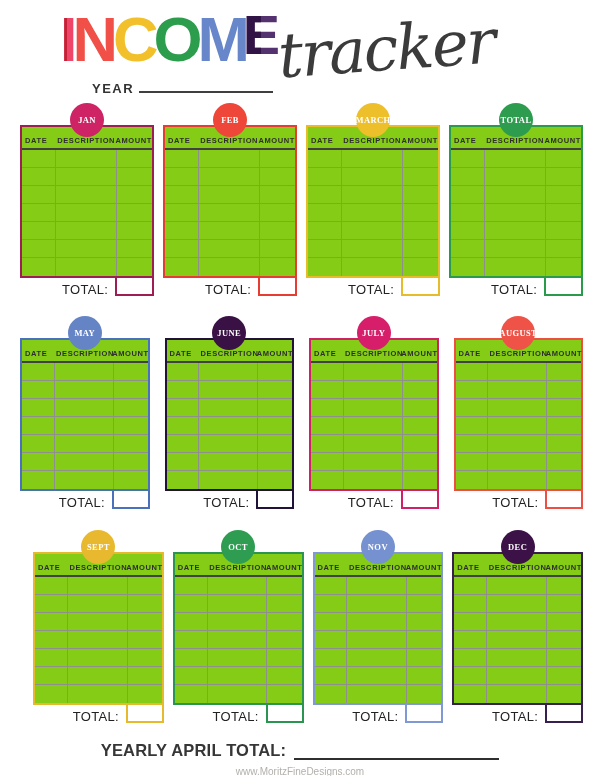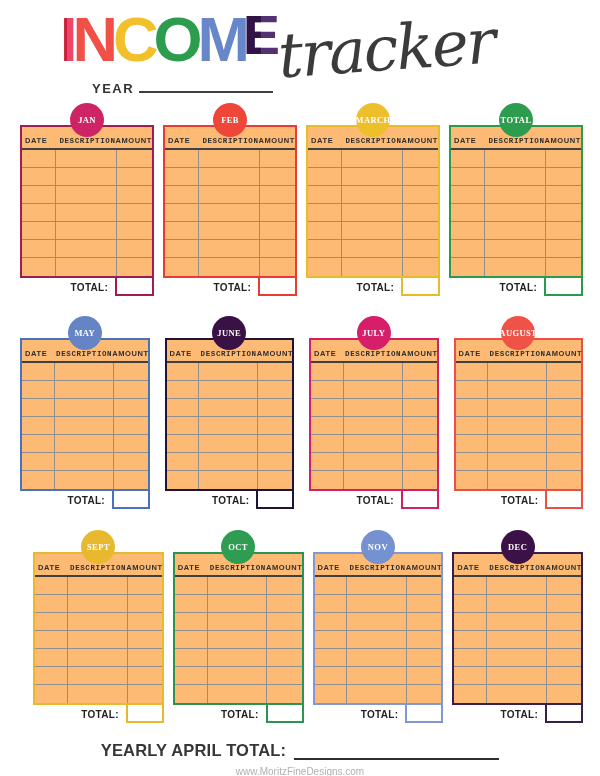--- a/index.html
+++ b/index.html
@@ -17,34 +17,34 @@
   .year-label{font-size:13px;font-weight:bold;letter-spacing:1.5px;color:#333;}
   .year-line{display:inline-block;width:134px;height:12px;border-bottom:2px solid #3f3f3f;margin-left:5px;}
 
   
   .months-row{display:grid;grid-template-columns:repeat(4,1fr);column-gap:9px;padding:0 17px 0 20px;}
   .row-2{margin-top:18px;gap:15px;}
   .row-3{margin-top:19px;padding-left:33px;}
   .card{position:relative;padding-top:22px;}
   .badge{position:absolute;top:0;left:50%;transform:translateX(-50%);width:34px;height:34px;border-radius:50%;background:var(--c,#999);z-index:2;display:flex;align-items:center;justify-content:center;font-family:Liberation Serif, serif;}
   .badge-label{color:#fff;font-size:8.5px;font-weight:bold;letter-spacing:.4px;white-space:nowrap;}
-  .tbl{border:2px solid var(--b,#666);background:#fdba74;}
+  .tbl{border:2px solid var(--b,#666);background:#84cc16;}
   .thead{display:flex;align-items:flex-end;padding:9px 3px 3px;border-bottom:2px solid #414141;}
   .th{font-size:7.5px;font-weight:bold;letter-spacing:.6px;color:#2f2f2f;}
   .th-date{width:26%;text-align:left;}
-  .th-desc{width:47%;text-align:right;font-family:Liberation Mono, monospace;}
+  .th-desc{width:47%;text-align:left;}
   .th-amt{width:27%;text-align:right;}
   .row{display:flex;height:18px;box-sizing:border-box;border-bottom:1px solid #8f8f8f;}
   .rows .row:last-child{border-bottom:none;}
   .cell{box-sizing:border-box;}
   .c-date{width:26%;border-right:1px solid #8f8f8f;}
   .c-desc{width:47%;border-right:1px solid #8f8f8f;}
   .c-amt{width:27%;}
   .trow{display:flex;justify-content:flex-end;align-items:flex-start;height:20px;}
-  .tlabel{font-size:10px;font-weight:bold;color:#222;letter-spacing:.3px;margin-top:4px;margin-right:7px;}
+  .tlabel{font-size:13px;font-weight:normal;color:#222;letter-spacing:.3px;margin-top:4px;margin-right:7px;}
   .tbox{display:block;width:29%;height:20px;box-sizing:border-box;border:2px solid var(--b,#666);margin-top:-2px;}
 
   
   .yearly{display:flex;justify-content:center;align-items:flex-end;margin-top:16px;}
   .yearly-label{font-size:16.5px;font-weight:bold;color:#363636;letter-spacing:.2px;}
   .yearly-line{display:inline-block;width:205px;height:14px;border-bottom:2px solid #2f2f2f;margin-left:8px;}
   .copy{display:flex;justify-content:center;gap:22px;margin-top:6px;font-size:10px;color:#b3b0ac;}
 </style>
 </head>
 <body>

